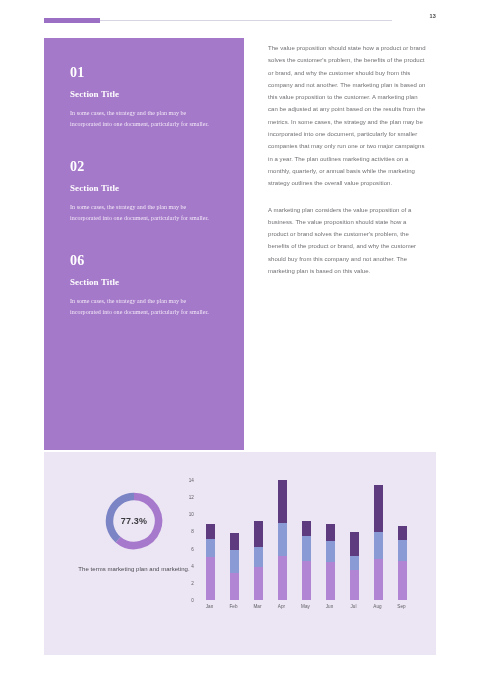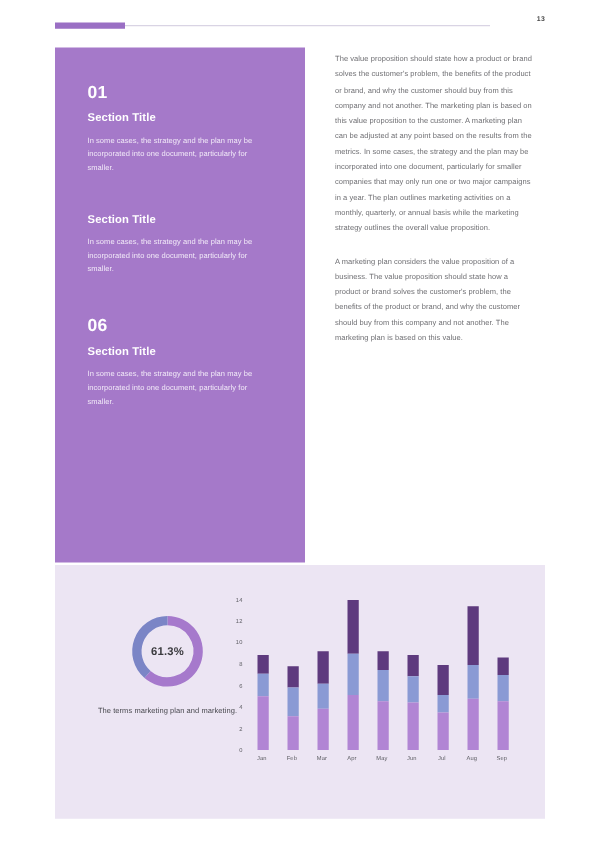--- a/index.html
+++ b/index.html
@@ -16,21 +16,21 @@
   .rule{position:absolute;left:0;top:4px;width:348px;height:1px;background:#d9d4e4;}
   .progress{position:absolute;left:0;top:2px;width:56px;height:5px;background:#9a6fc4;}
   .page-num{position:absolute;right:0;top:-3px;font-size:5.5px;font-weight:700;color:#4a4a4a;letter-spacing:.2px;}
 
   
   .purple-panel{
     position:absolute;left:44px;top:38px;width:200px;height:412px;
     background:#a579c9;
   }
   .sections{padding:28px 26px 0 26px;}
-  .section{margin-bottom:30px;}
+  .section{margin-bottom:30px;font-family:Liberation Serif, serif;}
   .section:last-child{margin-bottom:0;}
   .sec-num{font-size:14px;font-weight:700;color:#ffffff;line-height:1;margin-bottom:10px;letter-spacing:.2px;}
   .sec-title{font-size:9px;font-weight:600;color:#ffffff;line-height:1;margin-bottom:9px;letter-spacing:.1px;}
   .sec-body{font-size:6px;color:#f2eaf8;line-height:1.85;letter-spacing:.05px;}
 
   
   .text-col{position:absolute;left:268px;top:42px;width:158px;}
   .text-col p{
     margin:0 0 14px 0;font-size:6px;color:#6f6f73;line-height:2.05;letter-spacing:.05px;
   }
@@ -89,20 +89,21 @@
   <div class="purple-panel">
     <div class="sections">
 
       <div class="section">
         <div class="sec-num">01</div>
         <div class="sec-title">Section Title</div>
         <div class="sec-body">In some cases, the strategy and the plan may be incorporated into one document, particularly for smaller.</div>
       </div>
 
       <div class="section">
+        <div class="sec-num">02</div>
         <div class="sec-title">Section Title</div>
         <div class="sec-body">In some cases, the strategy and the plan may be incorporated into one document, particularly for smaller.</div>
       </div>
 
       <div class="section">
         <div class="sec-num">06</div>
         <div class="sec-title">Section Title</div>
         <div class="sec-body">In some cases, the strategy and the plan may be incorporated into one document, particularly for smaller.</div>
       </div>
 
@@ -117,21 +118,21 @@
   <div class="chart-panel">
 
     <div class="donut-wrap">
       <div class="donut">
         <svg width="62" height="62" viewBox="0 0 62 62">
           <g id="donut-slices">
               <path d="M 31 6.5 A 24.5 24.5 0 1 1 15.030073730128466 49.57986692457368" fill="none" stroke="#a679cc" stroke-width="7.5"></path>
               <path d="M 15.030073730128466 49.57986692457368 A 24.5 24.5 0 0 1 30.999999999999996 6.5" fill="none" stroke="#7b85c6" stroke-width="7.5"></path>
             </g>
         </svg>
-        <div class="donut-label">61.3%</div>
+        <div class="donut-label">77.3%</div>
       </div>
       <div class="donut-cap">The terms marketing plan and marketing.</div>
     </div>
 
     <div class="bars">
       <div class="yaxis">
           <div class="ytick" style="top: 120px;">0</div>
           <div class="ytick" style="top: 102.857px;">2</div>
           <div class="ytick" style="top: 85.7143px;">4</div>
           <div class="ytick" style="top: 68.5714px;">6</div>

